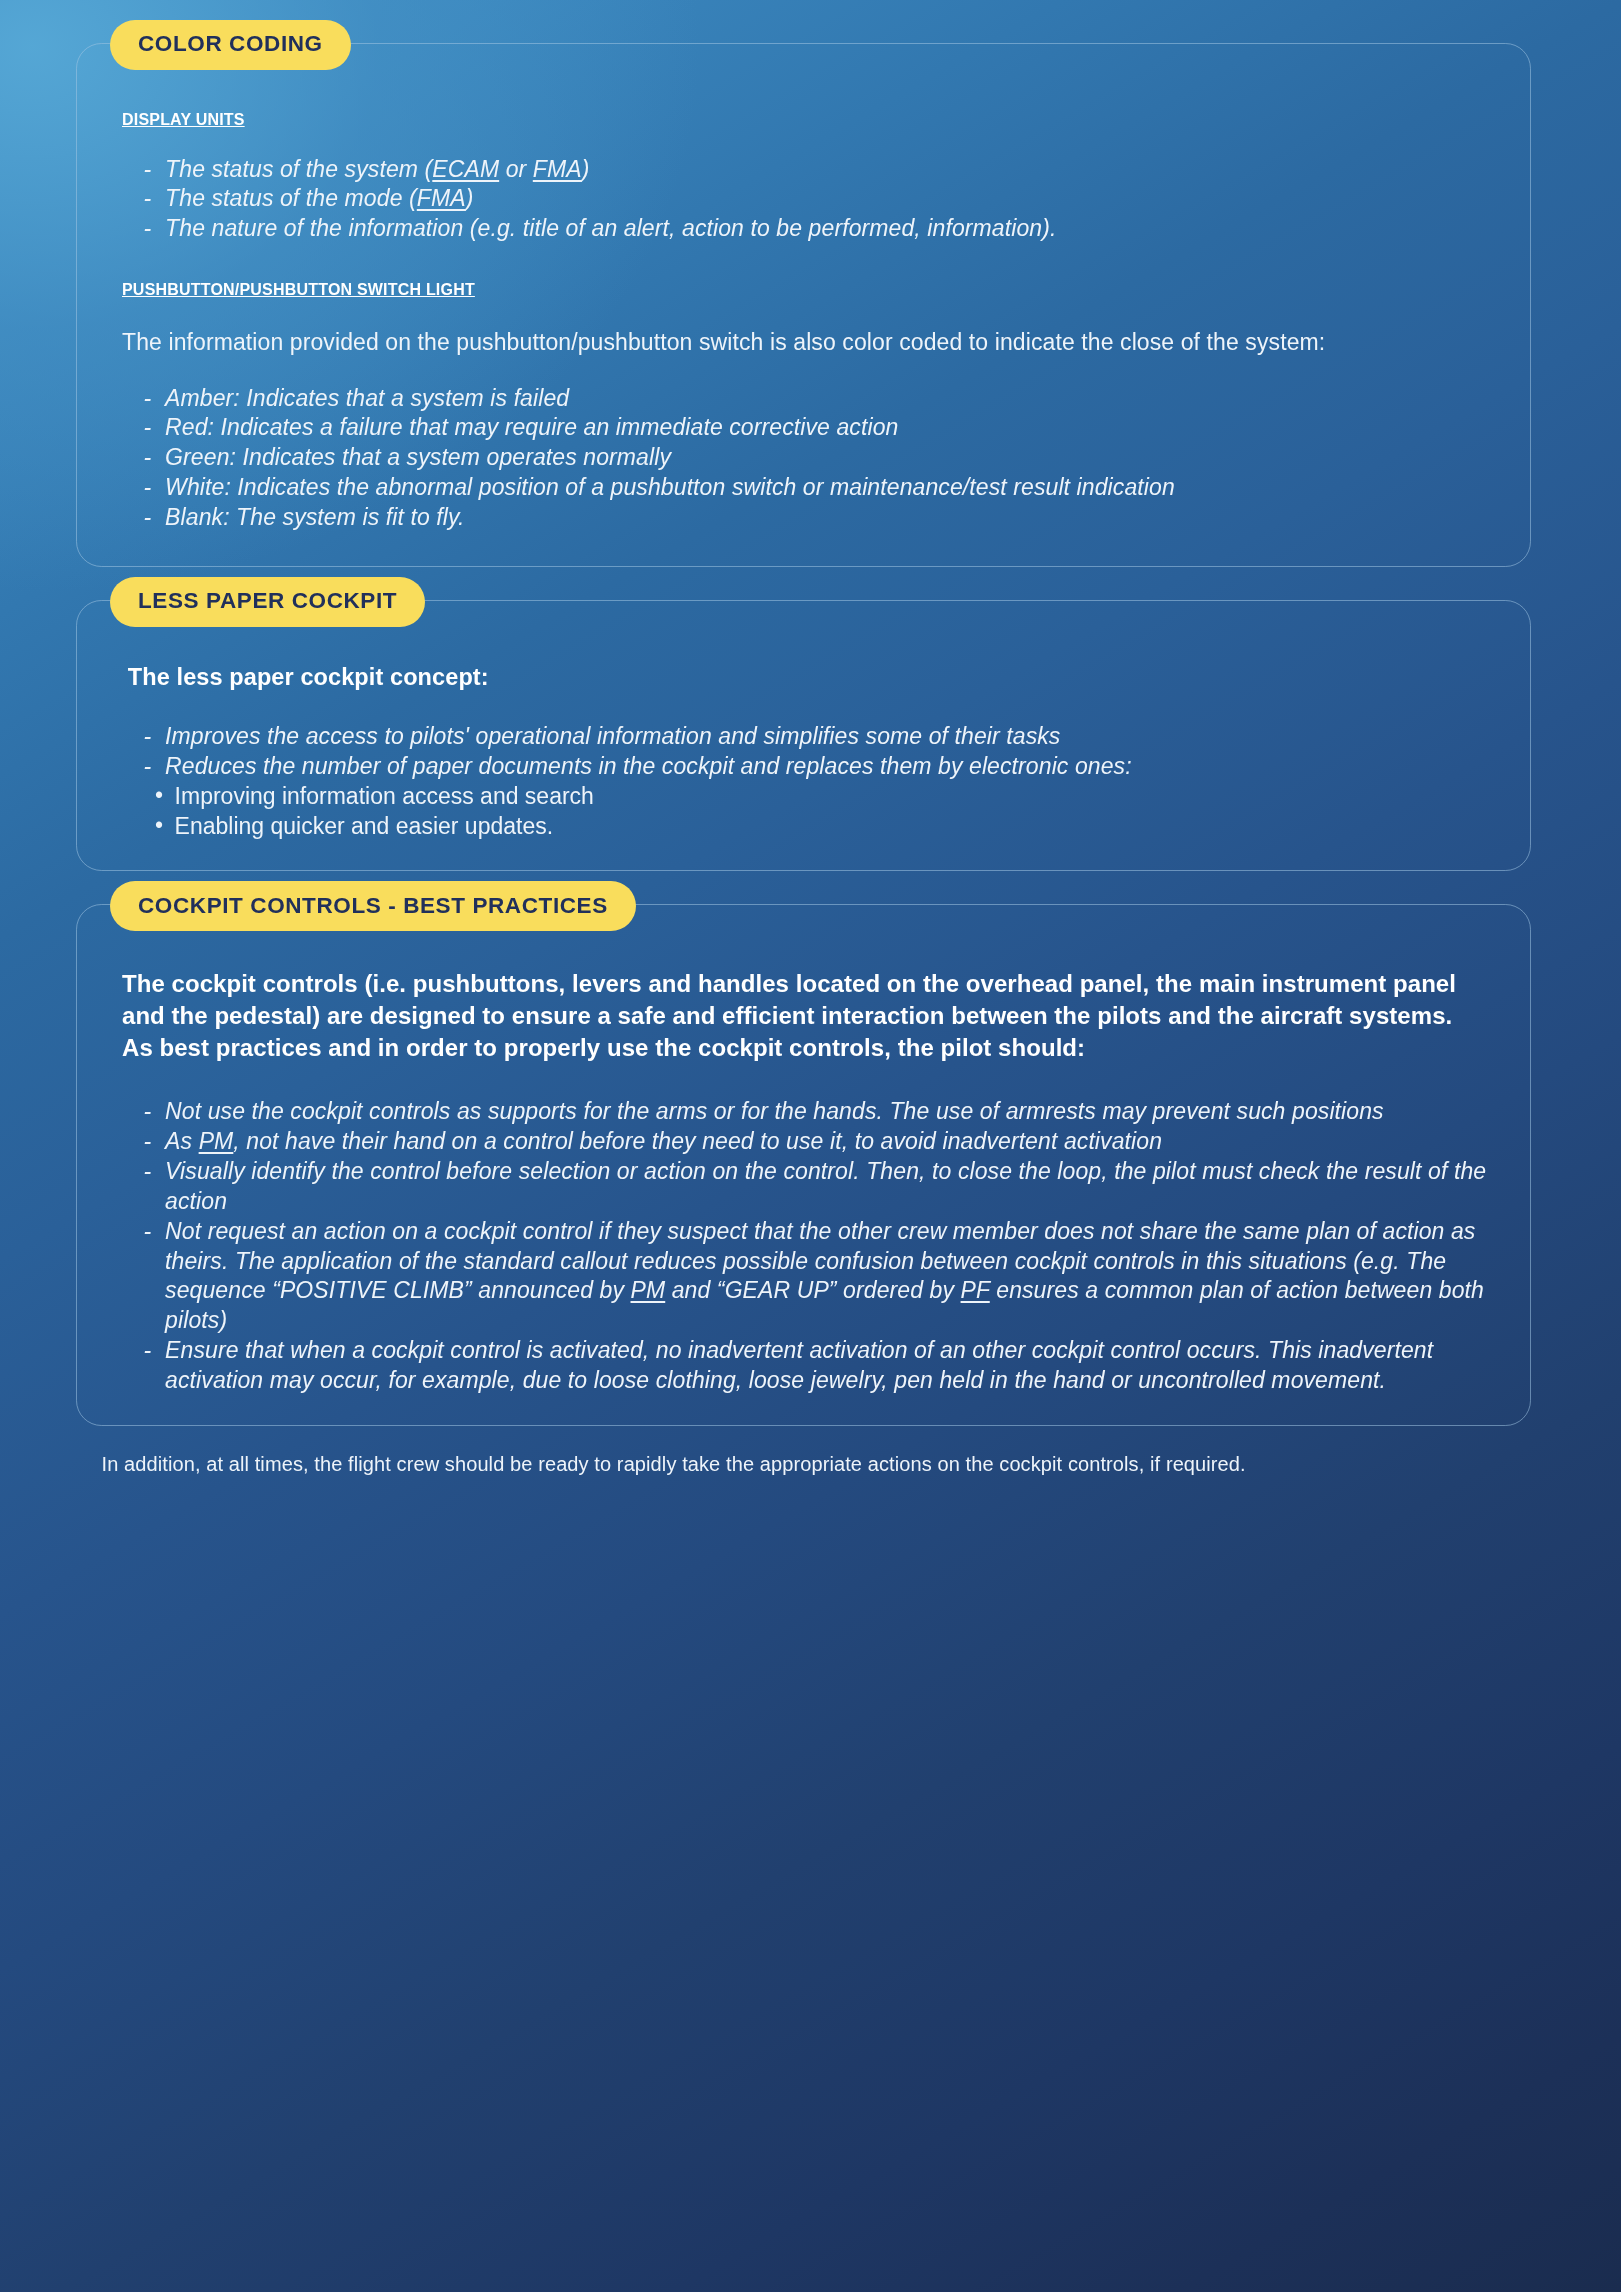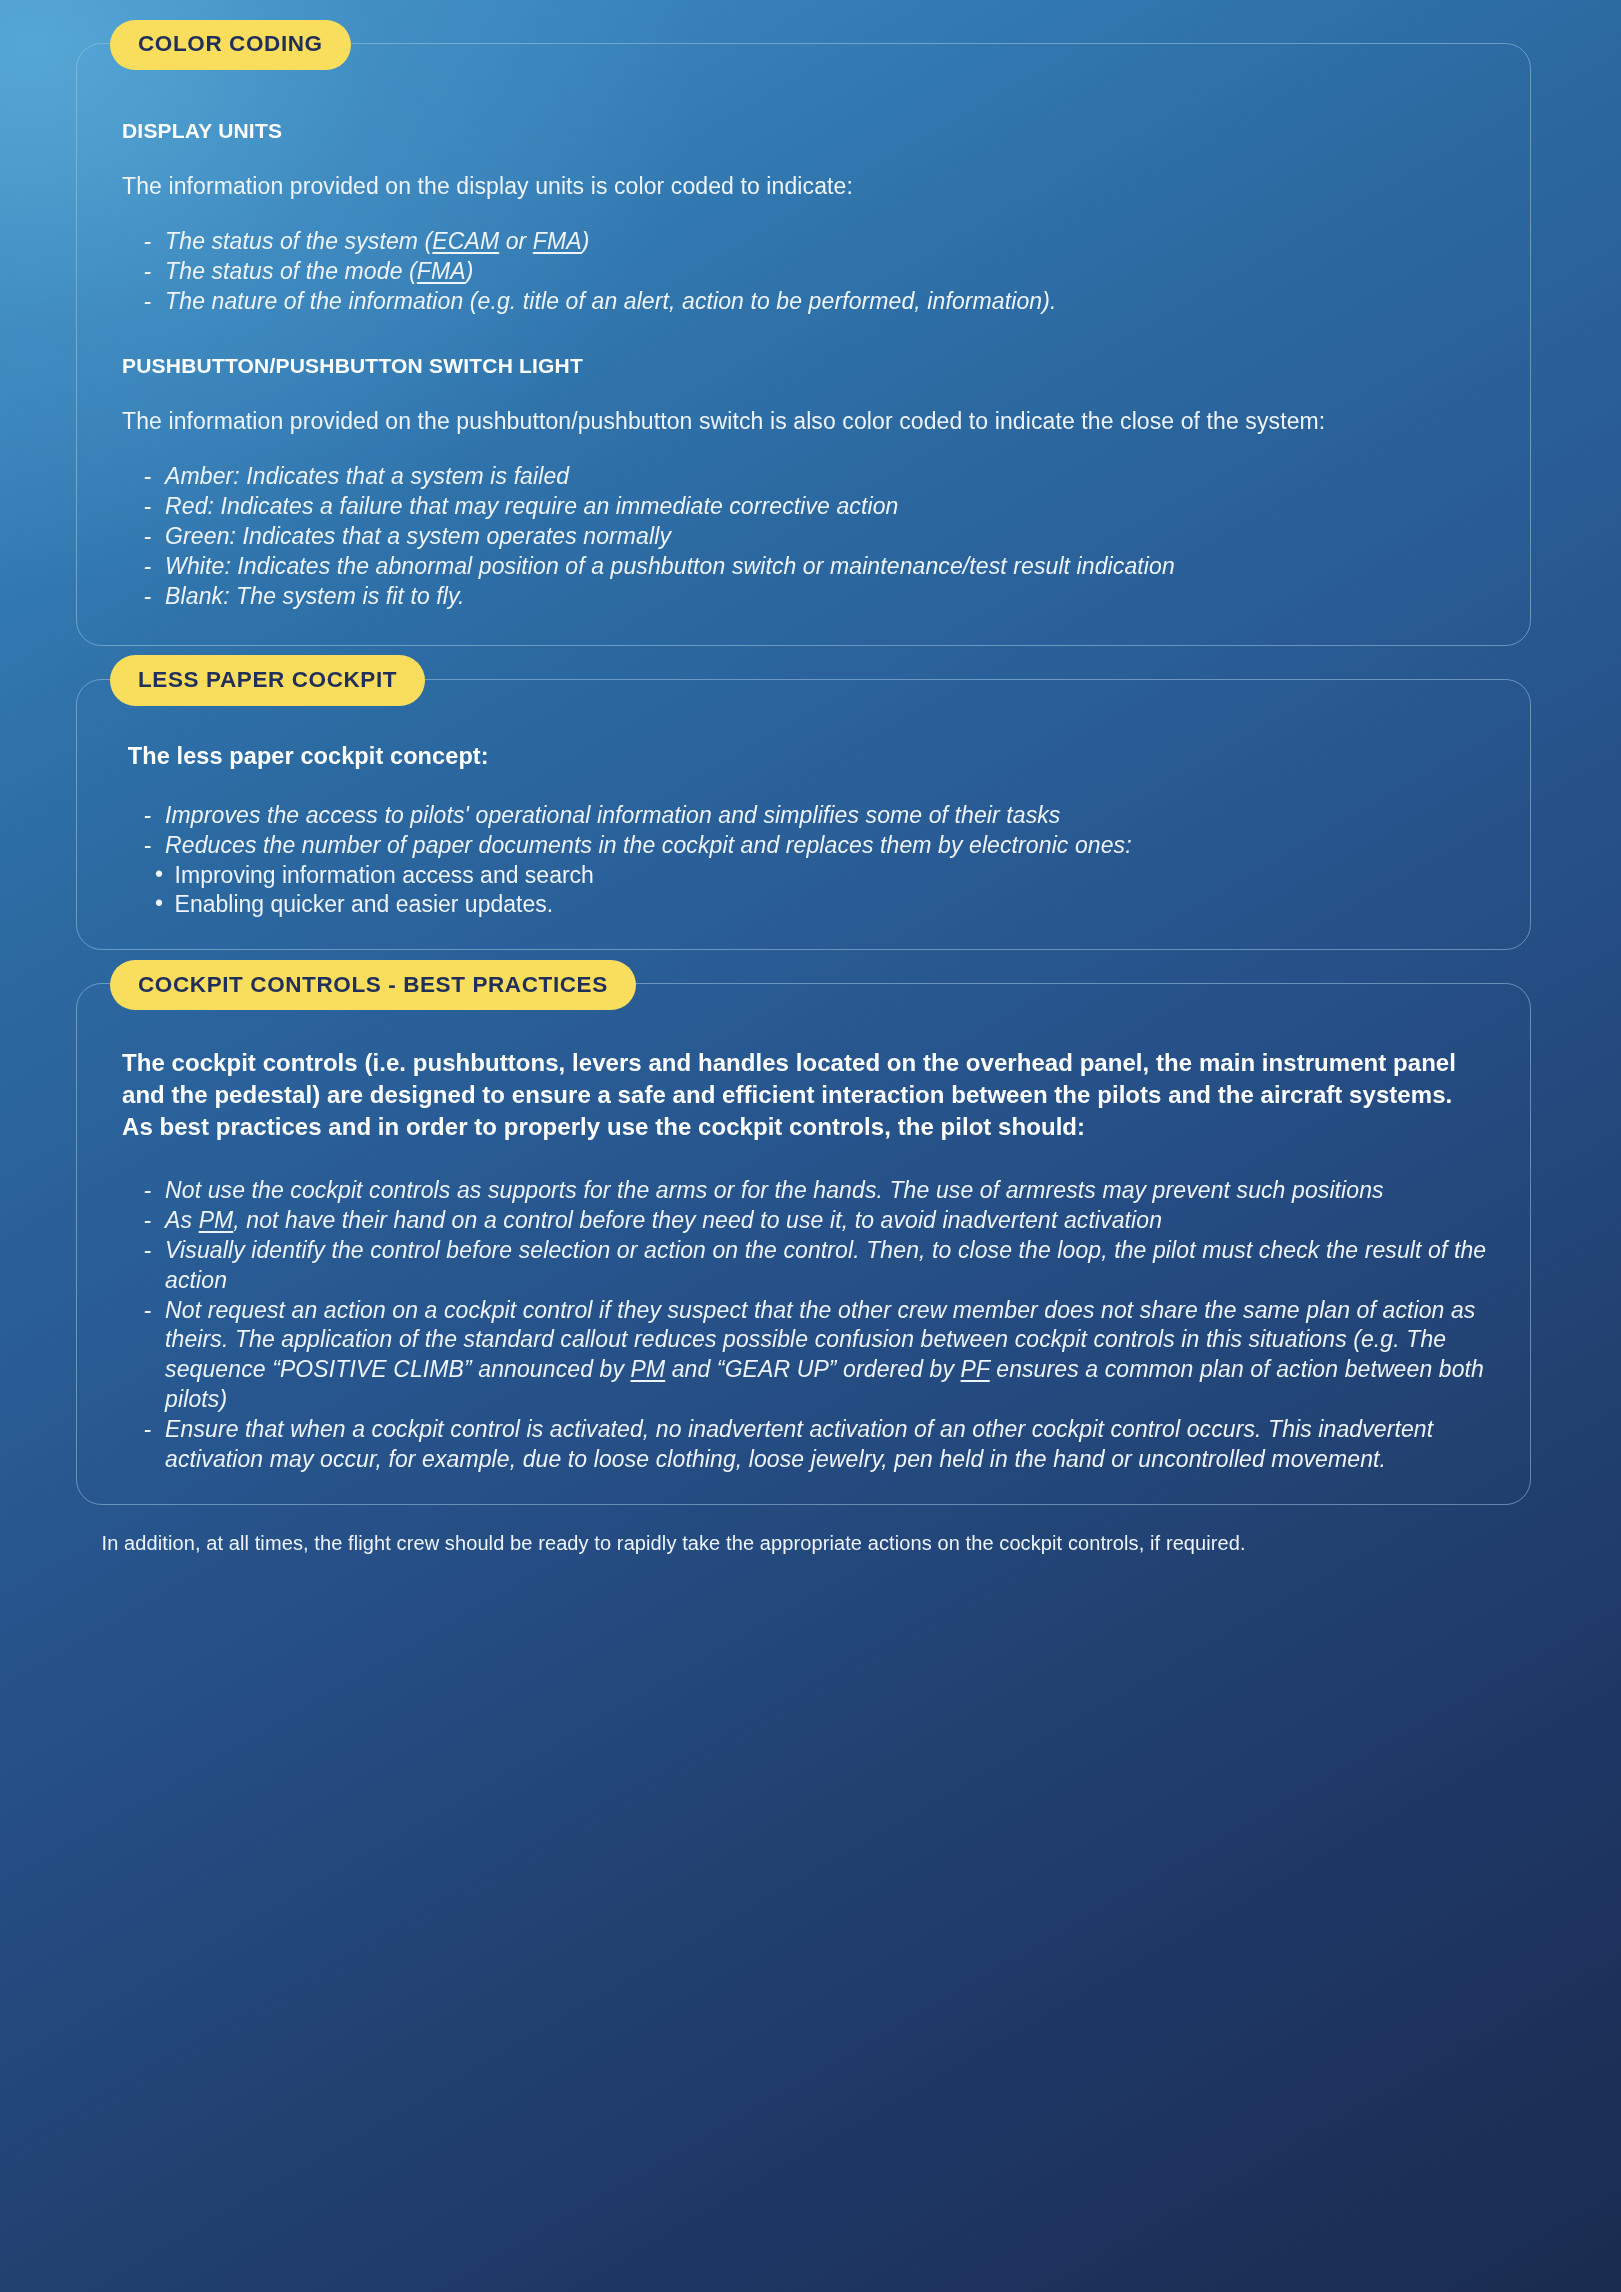--- a/index.html
+++ b/index.html
@@ -60,23 +60,24 @@
     letter-spacing: 0.6px;
     padding: 11.8px 28px 12.7px 28px;
     border-radius: 26.5px;
     white-space: nowrap;
   }
 
   
   .sub-head {
     color: #ffffff;
     font-weight: bold;
-    font-size: 21px;
+    font-size: 16px;
     letter-spacing: 0.2px;
-    margin: 18px 0 0 2px;
+    margin: 10px 0 0 2px;
+    text-decoration: underline;
   }
 
   .body-text {
     color: #eef4fa;
     font-size: 23px;
     line-height: 1.30;
     font-weight: 300;
     letter-spacing: 0.1px;
     margin: 29px 0 0 2px;
   }
@@ -156,21 +157,20 @@
 
 <div class="page">
 
   <section class="card">
     <div class="pill-wrap">
       <span class="pill">COLOR CODING</span>
     </div>
 
     <h2 class="sub-head">DISPLAY UNITS</h2>
 
-    <p class="body-text">The information provided on the display units is color coded to indicate:</p>
 
     <ul class="dash tight">
       <li><span>The status of the system (</span><span class="u">ECAM</span><span> or </span><span class="u">FMA</span><span>)</span></li>
       <li><span>The status of the mode (</span><span class="u">FMA</span><span>)</span></li>
       <li>The nature of the information (e.g. title of an alert, action to be performed, information).</li>
     </ul>
 
     <h2 class="sub-head" style="margin-top:37px">PUSHBUTTON/PUSHBUTTON SWITCH LIGHT</h2>
 
     <p class="body-text">The information provided on the pushbutton/pushbutton switch is also color coded to indicate the close of the system:</p>

